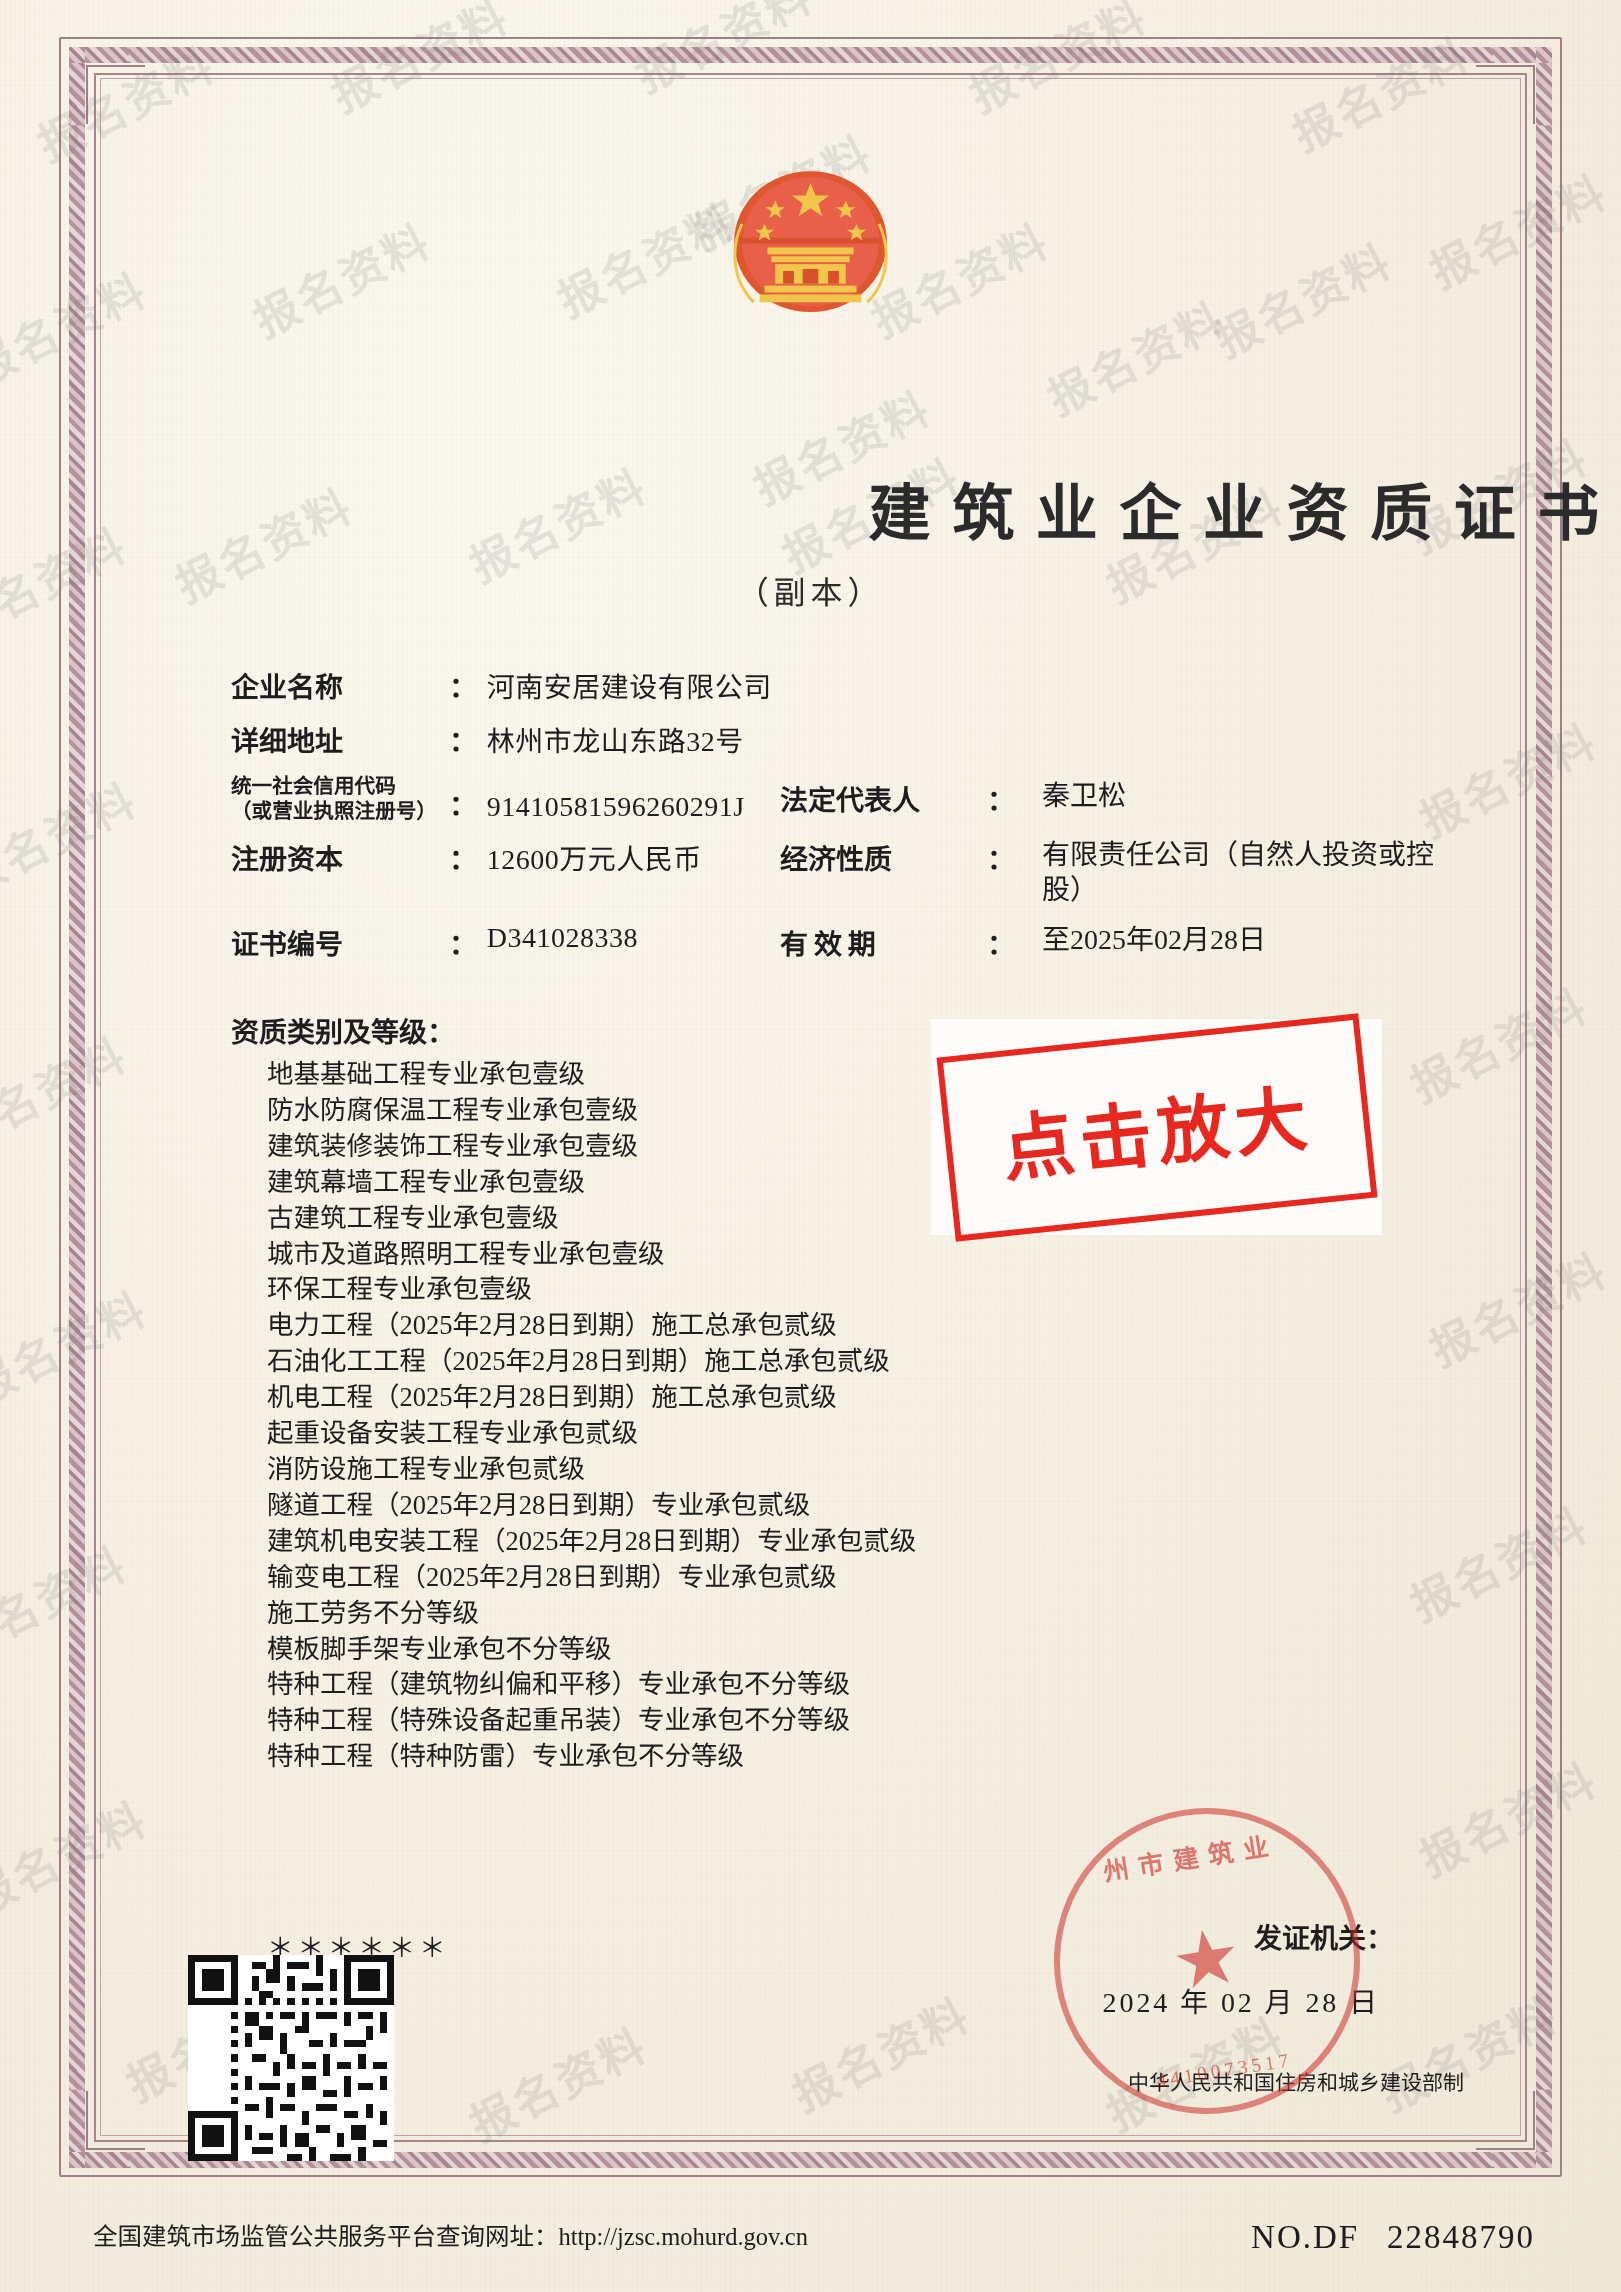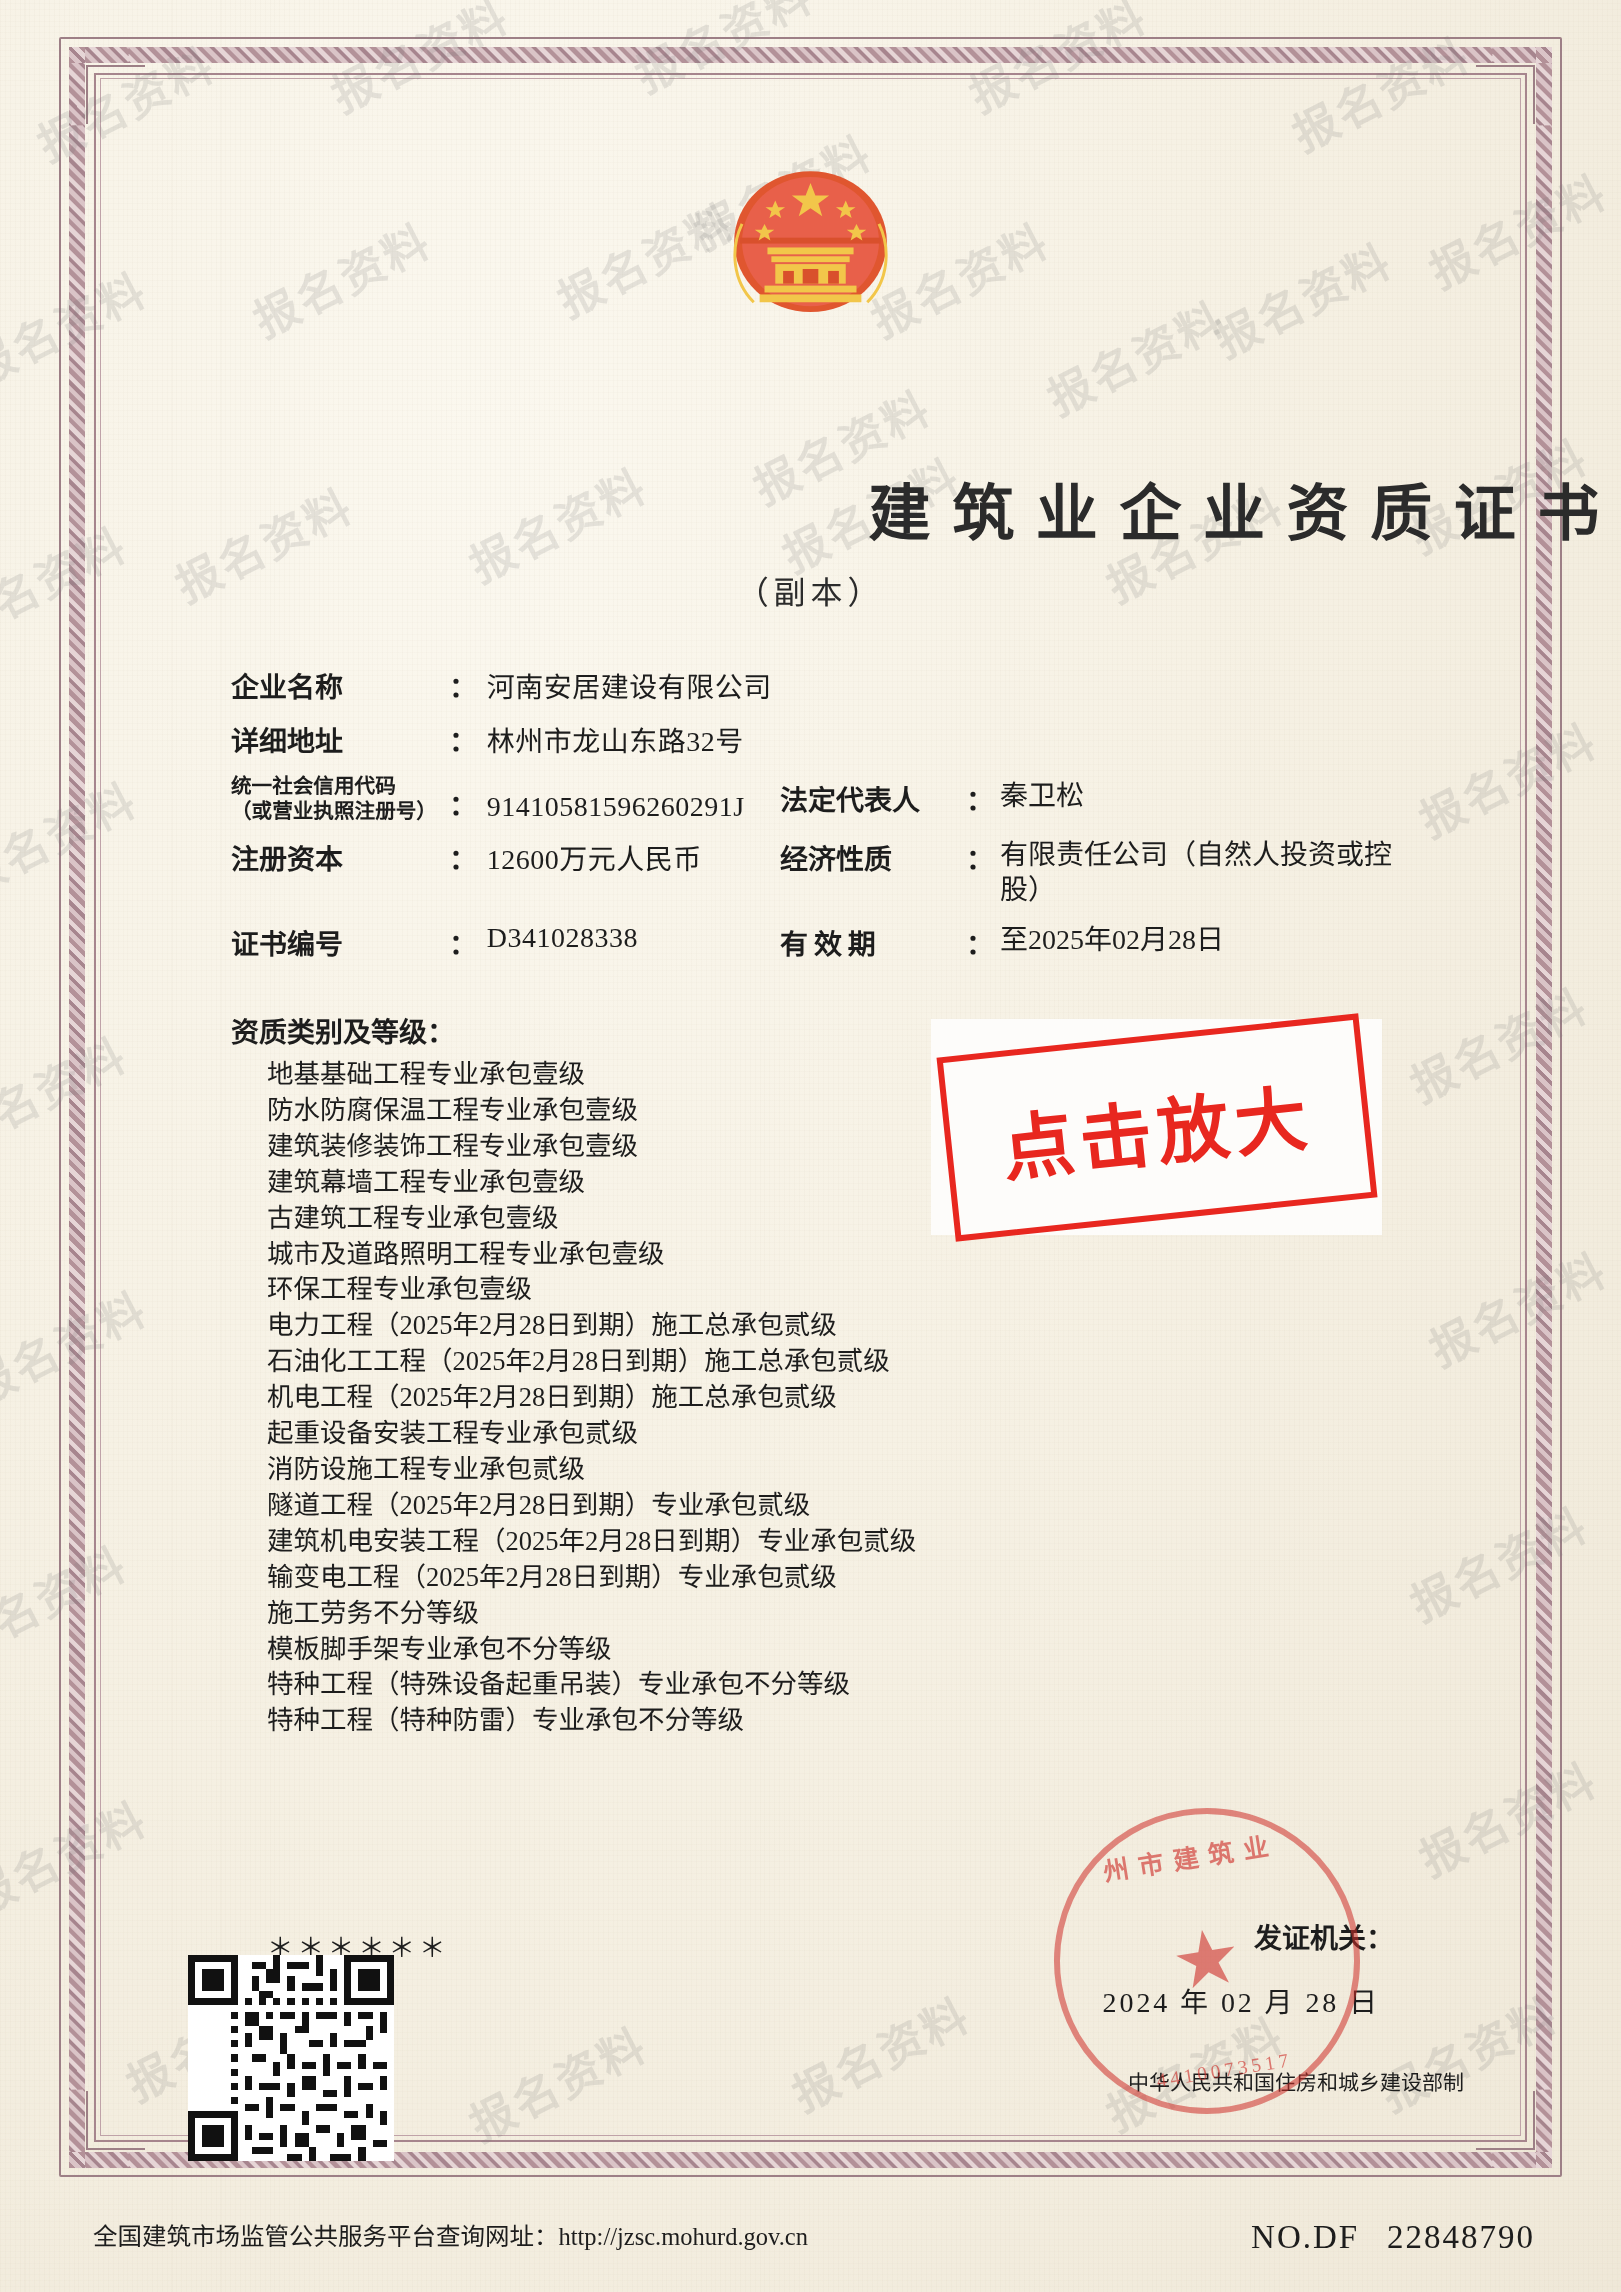--- a/index.html
+++ b/index.html
@@ -167,21 +167,21 @@
     font-weight: 700;
     font-size: 20.6px;
     line-height: 1.18;
     text-align: justify;
     padding-top: 2px;
   }
   .lbl-stack .l1, .lbl-stack .l2 { display: block; white-space: nowrap; }
 
   .two-col { display: flex; align-items: flex-start; }
   .col-left { width: 549px; display: flex; align-items: flex-start; }
-  .col-right { display: flex; align-items: flex-start; }
+  .col-right { display: flex; align-items: flex-start; gap: 21px; }
   .lbl-r {
     font-weight: 700;
     font-size: 28px;
     width: 186px;
     display: inline-flex;
     justify-content: space-between;
     white-space: nowrap;
   }
   .val-r {
     font-size: 28px;
@@ -480,20 +480,21 @@
     <div>电力工程（2025年2月28日到期）施工总承包贰级</div>
     <div>石油化工工程（2025年2月28日到期）施工总承包贰级</div>
     <div>机电工程（2025年2月28日到期）施工总承包贰级</div>
     <div>起重设备安装工程专业承包贰级</div>
     <div>消防设施工程专业承包贰级</div>
     <div>隧道工程（2025年2月28日到期）专业承包贰级</div>
     <div>建筑机电安装工程（2025年2月28日到期）专业承包贰级</div>
     <div>输变电工程（2025年2月28日到期）专业承包贰级</div>
     <div>施工劳务不分等级</div>
     <div>模板脚手架专业承包不分等级</div>
+    <div>特种工程（建筑物纠偏和平移）专业承包不分等级</div>
     <div>特种工程（特殊设备起重吊装）专业承包不分等级</div>
     <div>特种工程（特种防雷）专业承包不分等级</div>
   </div>
   <div id="qual-end">＊＊＊＊＊＊</div>
 
   <div id="issuer">发证机关：</div>
   <div id="issue-date">2024 年 02 月 28 日</div>
   <div id="ministry">中华人民共和国住房和城乡建设部制</div>
 
   <div id="red-seal">

